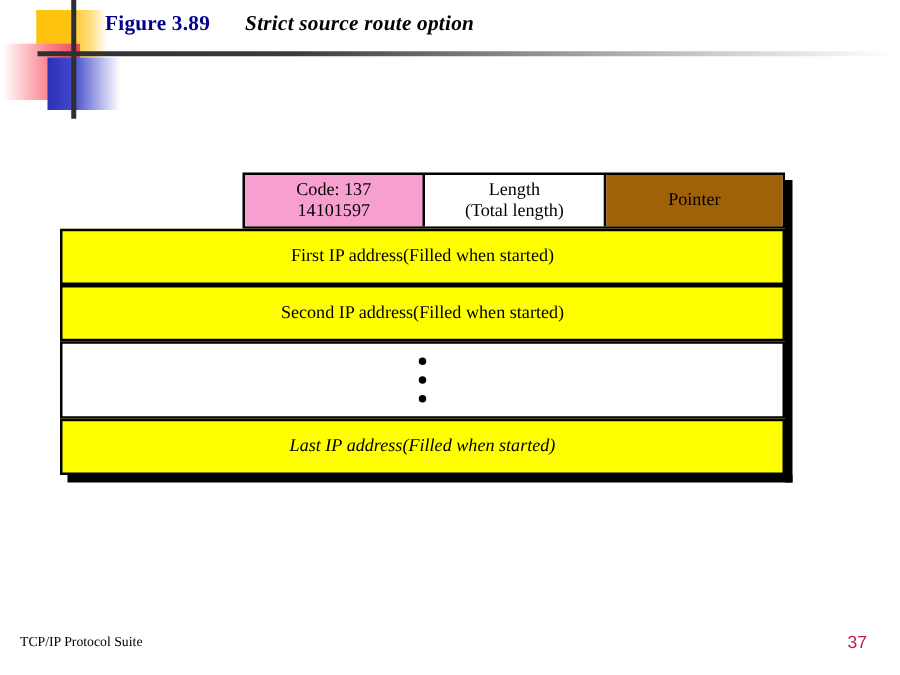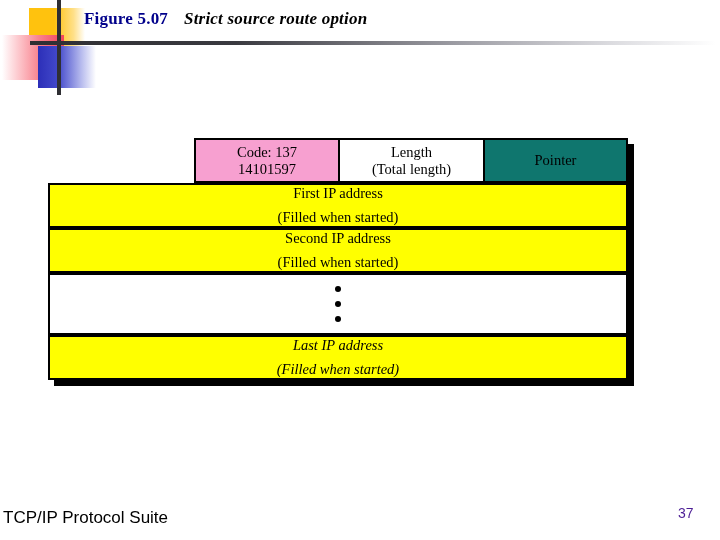--- a/index.html
+++ b/index.html
@@ -77,21 +77,21 @@
     font-weight: bold;
     color: #00008B;
     letter-spacing: 0.2px;
   }
   #figure-caption {
     font-family: "Liberation Serif", serif;
     font-size: 17px;
     font-weight: bold;
     font-style: italic;
     color: #000000;
-    margin-left: 16px;
+    margin-left: 28px;
     letter-spacing: 0.2px;
   }
 
   
   #diagram {
     position: absolute;
     left: 48px;
     top: 138px;
     width: 580px;
     height: 242px;
@@ -144,30 +144,30 @@
     background: #F7A0D0;
     border-right: 2px solid #000000;
   }
   #cell-length {
     width: 145px;
     background: #FFFFFF;
     border-right: 2px solid #000000;
   }
   #cell-pointer {
     width: 141px;
-    background: #0f766e;
+    background: #a16207;
   }
 
   .addr-row {
     left: 0px;
     width: 580px;
     border: 2px solid #000000;
     align-items: center;
-    justify-content: space-between;
-    flex-direction: column;
+    justify-content: center;
+    flex-direction: row;
     background: #FFFF00;
     font-family: "Liberation Serif", serif;
     font-size: 14.5px;
     line-height: 1.15;
     text-align: center;
     color: #000000;
   }
   #row-first   { top: 45px;  height: 45px; }
   #row-second  { top: 90px;  height: 45px; }
   #row-dots    { top: 135px; height: 62px; background: #FFFFFF; }
@@ -185,48 +185,48 @@
   .dot {
     width: 6px;
     height: 6px;
     border-radius: 50%;
     background: #000000;
   }
 
   
   #footer-text {
     position: absolute;
-    left: 3px;
+    left: 16px;
     top: 508px;
-    font-family: Liberation Sans, sans-serif;
-    font-size: 17px;
+    font-family: Liberation Serif, serif;
+    font-size: 11px;
     color: #000000;
   }
   #page-number {
     position: absolute;
     left: 678px;
     top: 505px;
     font-family: "Liberation Sans", sans-serif;
     font-size: 14px;
-    color: #4c1d95;
+    color: #be185d;
   }
 </style>
 </head>
 <body>
 
 <div id="header-decor">
   <div class="deco-yellow"></div>
   <div class="deco-red"></div>
   <div class="deco-blue"></div>
   <div class="deco-vline"></div>
 </div>
 <div id="header-rule"></div>
 
 <div id="title-block">
-  <span id="figure-number">Figure 5.07</span><span id="figure-caption">Strict source route option</span>
+  <span id="figure-number">Figure 3.89</span><span id="figure-caption">Strict source route option</span>
 </div>
 
 <div id="diagram">
 
   <div id="diagram-shadow-right"></div>
   <div id="diagram-shadow-bottom"></div>
 
   <div class="row" id="row-header">
 
     <div class="cell" id="cell-code">

